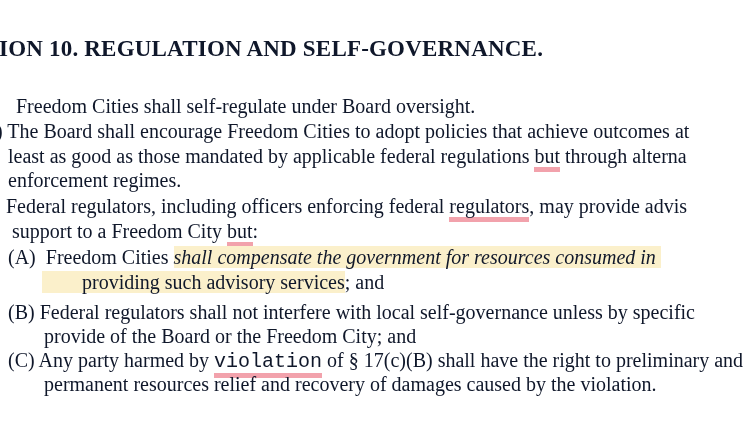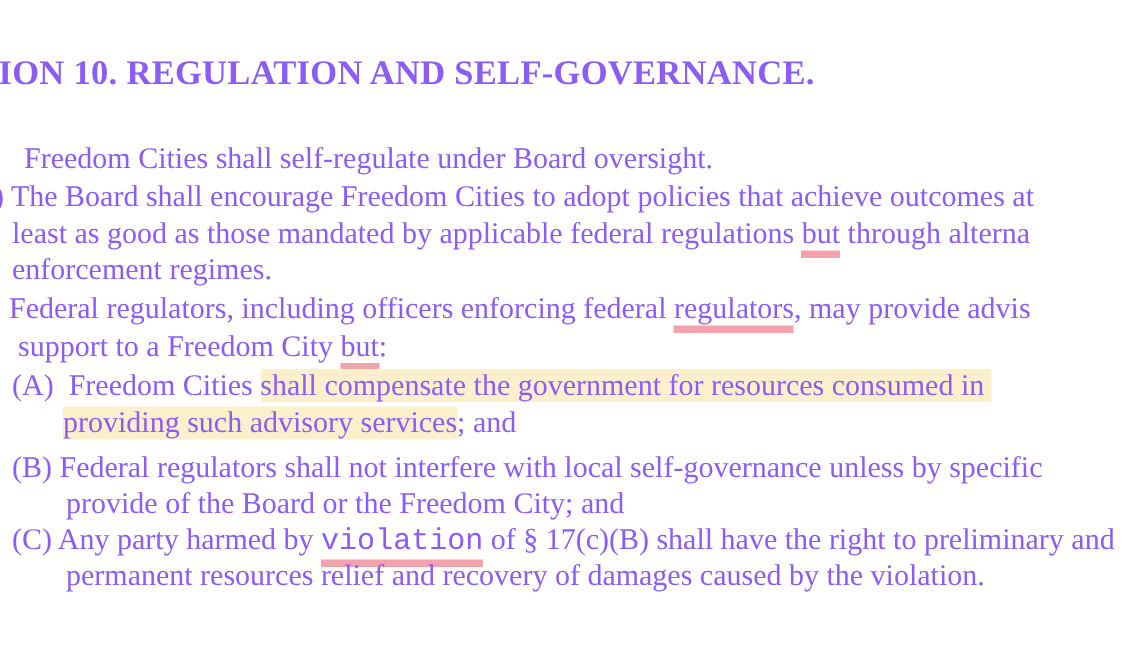--- a/index.html
+++ b/index.html
@@ -23,39 +23,39 @@
     font-size:20px;
     line-height:24px;
     white-space:pre;
   }
   .hl{ background:#fbf0cb; }
   .pk{ border-bottom:5px solid #c4b5fd; }
 </style>
 </head>
 <body>
 
-<div class="page" style="background: rgb(255, 255, 255); color: #8b5cf6;">
+<div class="page" style="background: rgb(255, 255, 255); color: #0f172a;">
 
   <div class="heading" style="top:36px;left:-1px">ION 10. REGULATION AND SELF-GOVERNANCE.</div>
 
   <div class="line" style="top:94px;left:16px"><span>Freedom Cities shall self-regulate under Board oversight.</span></div>
 
   <div class="line" style="top:119px;left:-4px"><span>) The Board shall encourage Freedom Cities to adopt policies that achieve outcomes at</span></div>
 
   <div class="line" style="top:144px;left:8px"><span>least as good as those mandated by applicable federal regulations </span><span class="pk" style="border-bottom-color: rgb(242, 162, 172);">but</span><span> through alterna</span></div>
 
   <div class="line" style="top:168px;left:8px"><span>enforcement regimes.</span></div>
 
   <div class="line" style="top:194px;left:6px"><span>Federal regulators, including officers enforcing federal </span><span class="pk" style="border-bottom-color: rgb(242, 162, 172);">regulators</span><span>, may provide advis</span></div>
 
   <div class="line" style="top:219px;left:12px"><span>support to a Freedom City </span><span class="pk" style="border-bottom-color: rgb(242, 162, 172);">but</span><span>:</span></div>
 
-  <div class="line" style="top:245px;left:8px"><span>(A)  Freedom Cities </span><span class="hl" style="background: rgb(251, 240, 203);">shall compensate the government for resources consumed in </span></div>
+  <div class="line" style="top:245px;left:8px"><span>(A)  Freedom Cities </span><span class="hl" style="background: rgb(251, 240, 203); font-style: italic;">shall compensate the government for resources consumed in </span></div>
 
-  <div class="line" style="top:270px;left:42px"><span class="hl" style="background: rgb(251, 240, 203);">providing such advisory services</span><span>; and</span></div>
+  <div class="line" style="top:270px;left:42px"><span class="hl" style="background: rgb(251, 240, 203); padding-left: 40px;">providing such advisory services</span><span>; and</span></div>
 
   <div class="line" style="top:300px;left:8px"><span>(B) Federal regulators shall not interfere with local self-governance unless by specific</span></div>
 
   <div class="line" style="top:324px;left:44px"><span>provide of the Board or the Freedom City; and</span></div>
 
   <div class="line" style="top:348px;left:8px"><span>(C) Any party harmed by </span><span class="pk" style="border-bottom-color: rgb(242, 162, 172); font-family: Liberation Mono, monospace;">violation</span><span> of § 17(c)(B) shall have the right to preliminary and</span></div>
 
   <div class="line" style="top:372px;left:44px"><span>permanent resources relief and recovery of damages caused by the violation.</span></div>
 
 </div>

